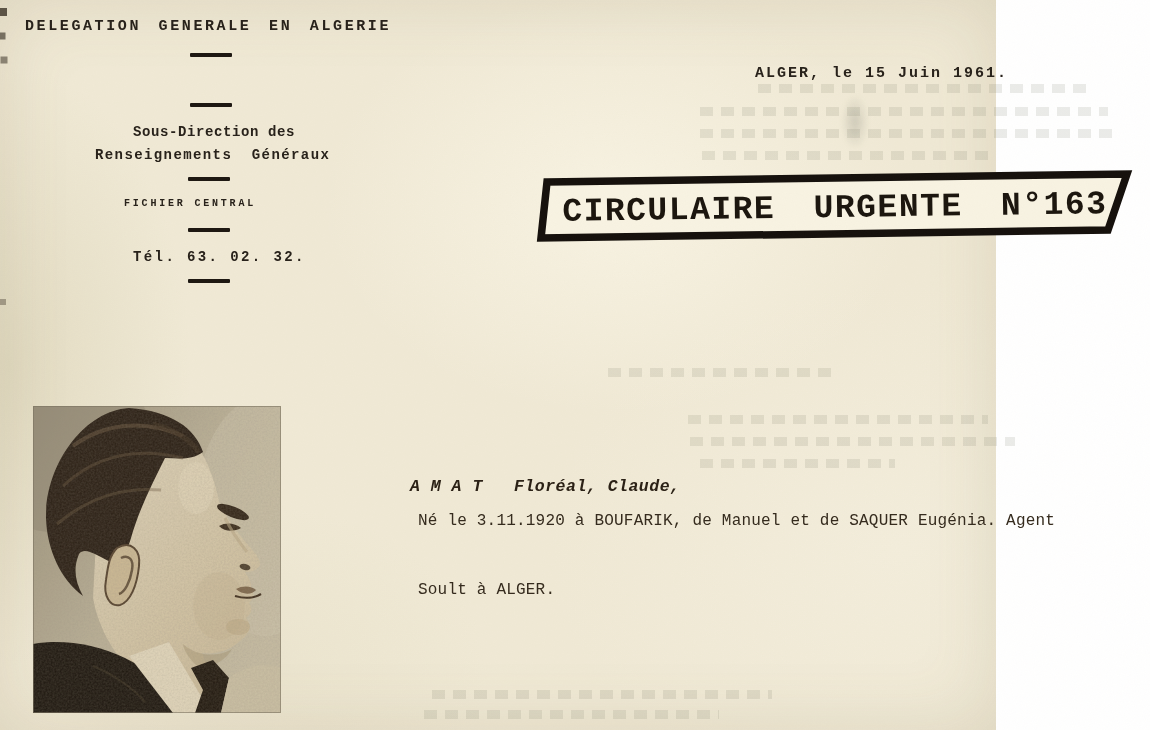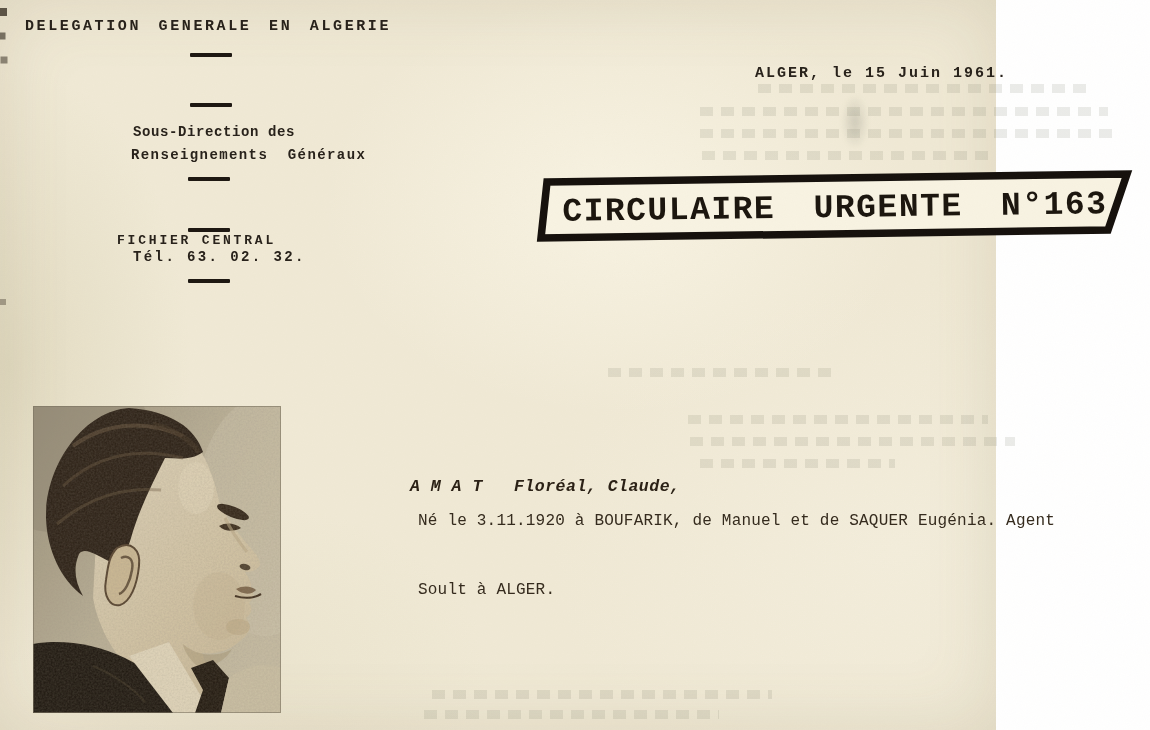--- a/index.html
+++ b/index.html
@@ -13,22 +13,22 @@
       radial-gradient(340px 240px at 25% 92%, #ebe4ce 0%, rgba(0,0,0,0) 70%),
       #f0e9d5;
     box-shadow:inset 0 0 70px rgba(120,105,70,.16);
   }
   .abs{position:absolute;white-space:pre;}
   
   .lh{color:#27211a;font-weight:bold;}
   .l1{left:25px;top:18px;font-size:15px;letter-spacing:2.6px;word-spacing:6px;}
   .l2{left:55px;top:74px;font-size:13px;letter-spacing:1.2px;word-spacing:2px;}
   .l3{left:133px;top:124px;font-size:14px;letter-spacing:.6px;}
-  .l4{left:95px;top:147px;font-size:14px;letter-spacing:1.4px;margin-left:36px;}
-  .l5{left:117px;top:198px;font-size:13px;letter-spacing:2.8px;margin-top:35px;}
+  .l4{left:95px;top:147px;font-size:14px;letter-spacing:1.4px;}
+  .l5{left:124px;top:198px;font-size:10px;letter-spacing:2.8px;}
   .l6{left:133px;top:249px;font-size:14px;letter-spacing:2.4px;}
   .rule{position:absolute;width:42px;height:4px;background:#1d1711;border-radius:1px;}
   .r1{left:190px;top:53px;}
   .r2{left:190px;top:103px;}
   .r3{left:188px;top:177px;}
   .r4{left:188px;top:228px;}
   .r5{left:188px;top:279px;}
   
   .dateline{left:755px;top:22px;font-size:15px;font-weight:bold;
             letter-spacing:2px;color:#27211a;margin-top:43px;}

